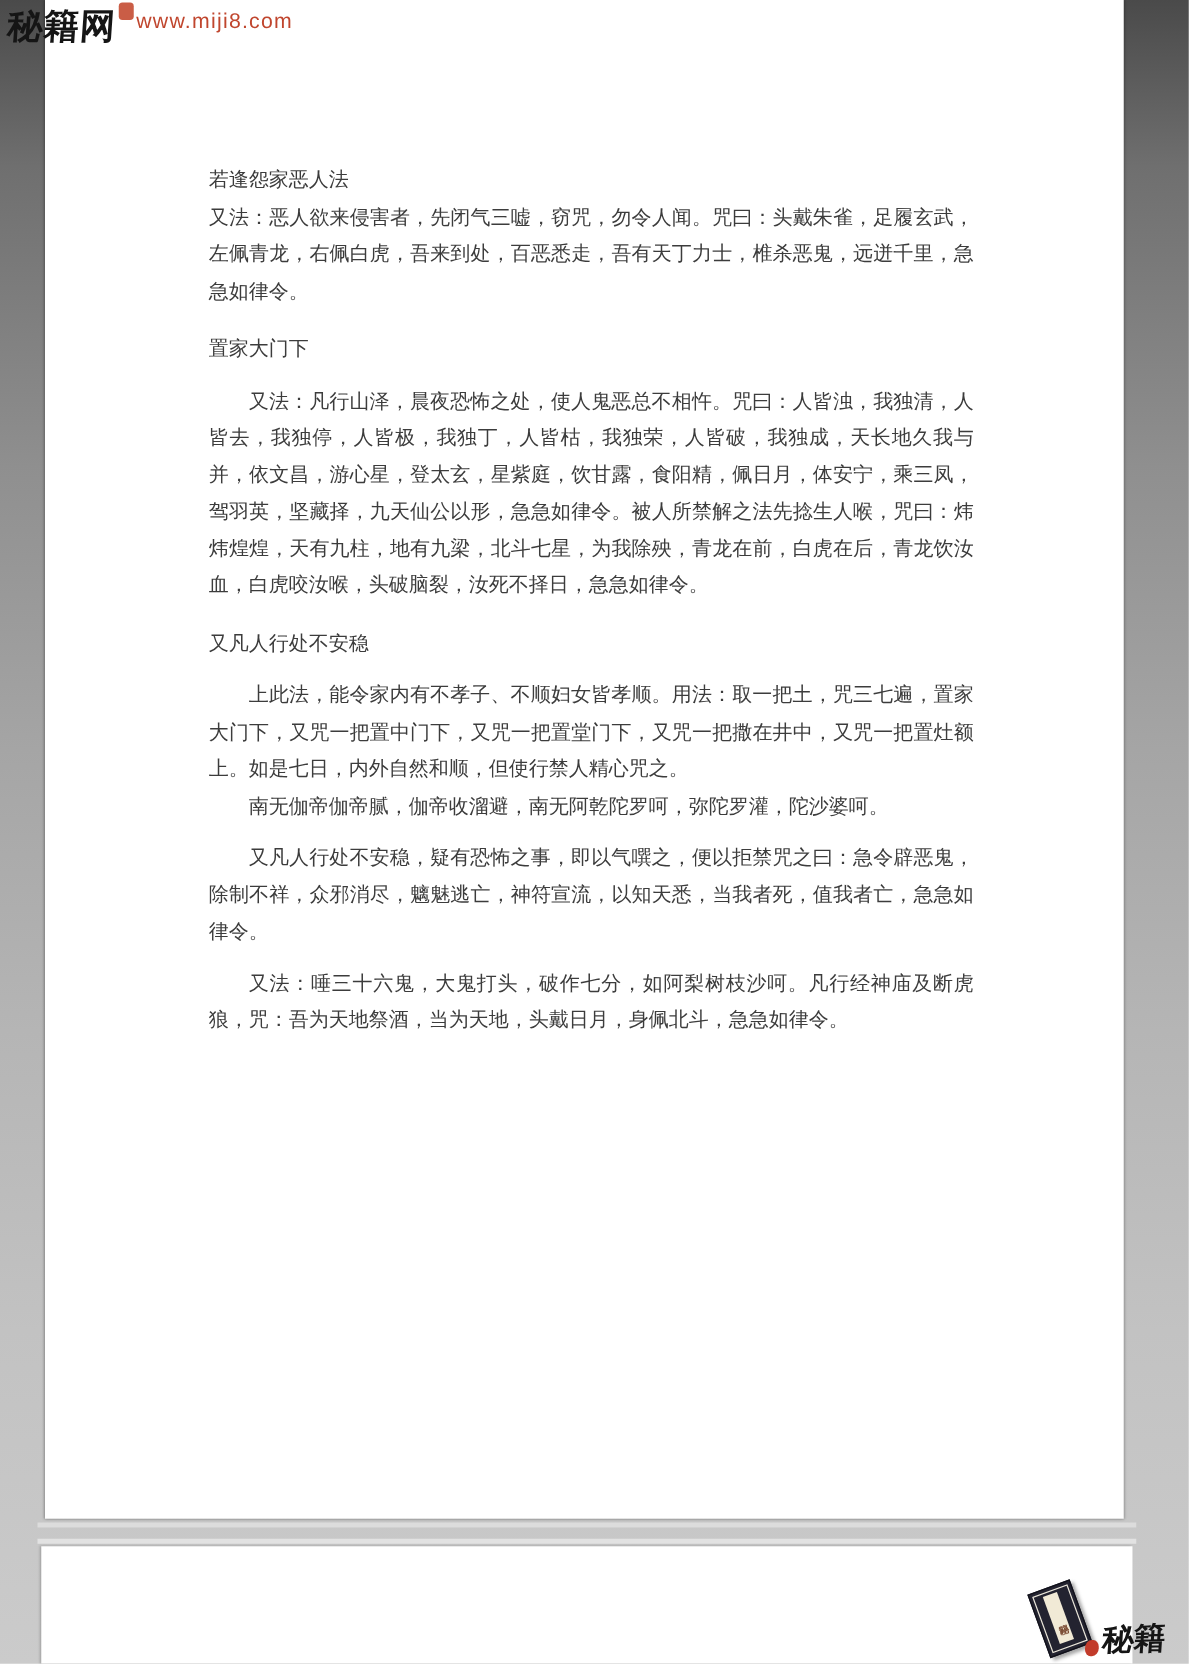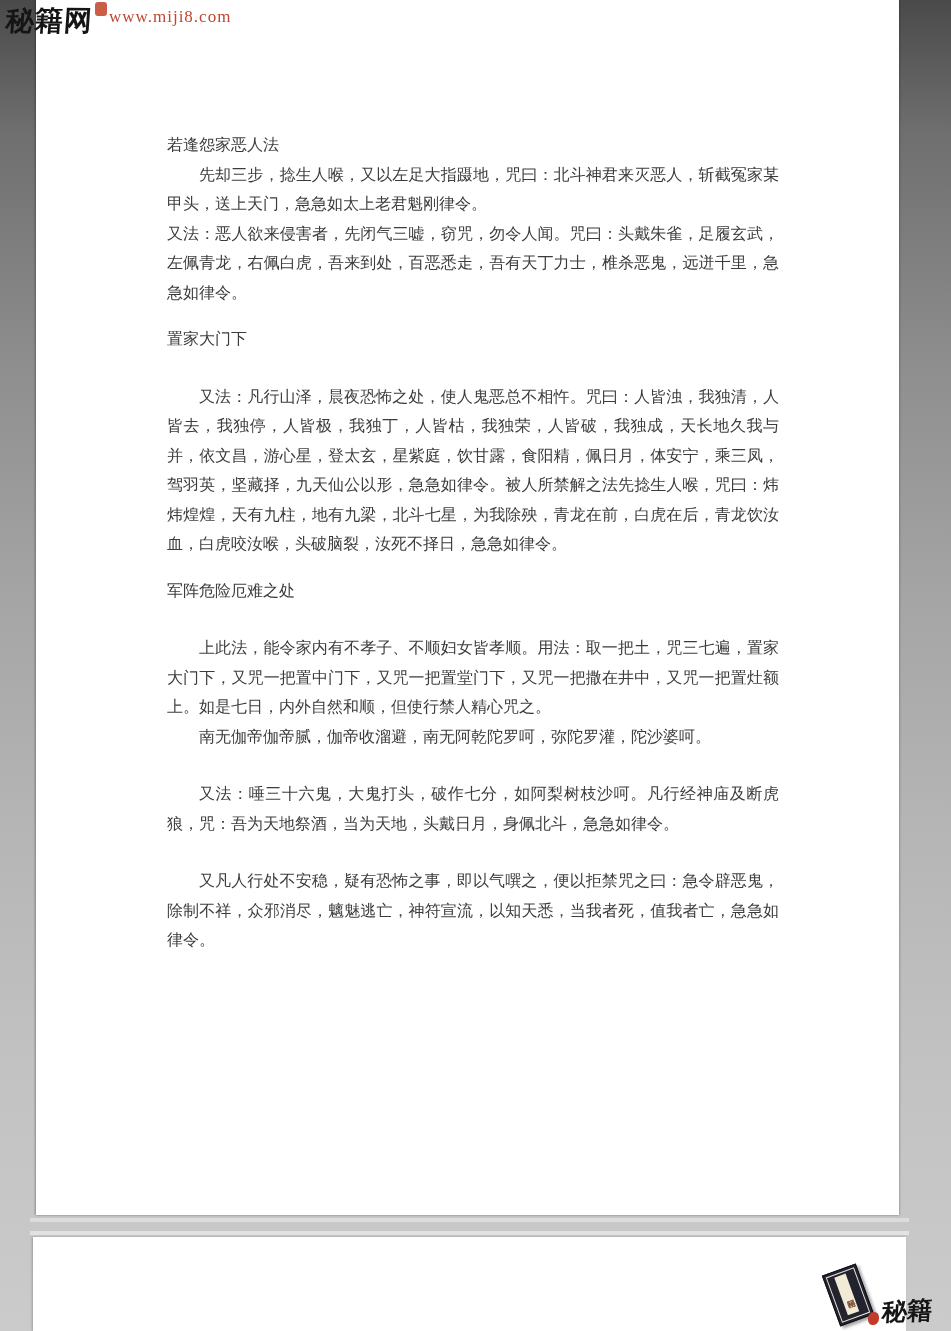--- a/index.html
+++ b/index.html
@@ -15,30 +15,30 @@
   #gap-line-1{top:1218px;height:4px;}
   #gap-line-2{top:1231px;height:4px;background:#e2e2e2;}
 
   
   #top-logo{position:absolute;left:6px;top:2px;height:40px;white-space:nowrap;z-index:5;}
   .brand-cn{font-weight:bold;color:#151515;font-size:28px;letter-spacing:1px;
     font-family:"Liberation Serif","DejaVu Serif",serif;display:inline-block;transform:skewX(-4deg);}
   #top-logo .seal{display:inline-block;width:12px;height:14px;background:#c44b32;border-radius:3px;
     vertical-align:top;margin:0 2px 0 2px;opacity:.9;}
   #top-logo .url{color:#c0462e;font-size:17px;letter-spacing:1px;vertical-align:8px;
-    font-family:Liberation Serif, serif;}
+    font-family:Liberation Sans, sans-serif;}
 
   
   #doc{position:absolute;left:167px;top:130px;width:612px;color:#3c3c3c;
     font-size:16px;line-height:29.5px;text-align:justify;}
   .sec-heading{margin:17px 0 0 0;text-align:left;}
   .sec-heading:first-child{margin-top:0;font-family:Liberation Serif, serif;}
   p.para{margin:0;}
   p.para.indent{text-indent:2em;}
-  p.para.gap{margin-top:28px;}
+  p.para.gap{margin-top:12px;}
 
   
   #bottom-logo{position:absolute;left:822px;top:1262px;width:129px;height:69px;z-index:6;}
   .book{position:absolute;left:8px;top:6px;width:34px;height:52px;background:#232330;
     border:1px solid #11111a;transform:rotate(-20deg);box-shadow:2px 3px 3px rgba(0,0,0,.35);}
   .book .inner-frame{position:absolute;left:2px;top:2px;right:2px;bottom:2px;border:1px solid #e8e4d8;}
   .book .label{position:absolute;left:10px;top:5px;width:12px;height:40px;background:#f1ead6;
     writing-mode:vertical-rl;text-orientation:upright;font-size:8px;line-height:12px;
     color:#7a4a32;text-align:center;overflow:hidden;}
   #bottom-logo .seal{position:absolute;left:46px;top:50px;width:11px;height:13px;
@@ -55,29 +55,28 @@
 <div class="gap-line" id="gap-line-2"></div>
 
 <div class="page" id="page-next"></div>
 
 <div id="top-logo">
   <span class="brand-cn">秘籍网</span><span class="seal"></span><span class="url">www.miji8.com</span>
 </div>
 
 <div id="doc">
     <div class="sec-heading">若逢怨家恶人法</div>
-    <p class="para indent">先却三步，捻生人喉，又以左足大指蹑地，咒曰：北斗神君来灭恶人，斩截冤家某甲头，送上天门，急急如太上老君魁刚律令。</p>
     <p class="para">又法：恶人欲来侵害者，先闭气三嘘，窃咒，勿令人闻。咒曰：头戴朱雀，足履玄武，左佩青龙，右佩白虎，吾来到处，百恶悉走，吾有天丁力士，椎杀恶鬼，远迸千里，急急如律令。</p>
     <div class="sec-heading">置家大门下</div>
     <p class="para indent gap">又法：凡行山泽，晨夜恐怖之处，使人鬼恶总不相忤。咒曰：人皆浊，我独清，人皆去，我独停，人皆极，我独丁，人皆枯，我独荣，人皆破，我独成，天长地久我与并，依文昌，游心星，登太玄，星紫庭，饮甘露，食阳精，佩日月，体安宁，乘三凤，驾羽英，坚藏择，九天仙公以形，急急如律令。被人所禁解之法先捻生人喉，咒曰：炜炜煌煌，天有九柱，地有九梁，北斗七星，为我除殃，青龙在前，白虎在后，青龙饮汝血，白虎咬汝喉，头破脑裂，汝死不择日，急急如律令。</p>
-    <div class="sec-heading">军阵危险厄难之处</div>
+    <div class="sec-heading">又凡人行处不安稳</div>
     <p class="para indent gap">上此法，能令家内有不孝子、不顺妇女皆孝顺。用法：取一把土，咒三七遍，置家大门下，又咒一把置中门下，又咒一把置堂门下，又咒一把撒在井中，又咒一把置灶额上。如是七日，内外自然和顺，但使行禁人精心咒之。</p>
     <p class="para indent">南无伽帝伽帝腻，伽帝收溜避，南无阿乾陀罗呵，弥陀罗灌，陀沙婆呵。</p>
+    <p class="para indent gap">又凡人行处不安稳，疑有恐怖之事，即以气噀之，便以拒禁咒之曰：急令辟恶鬼，除制不祥，众邪消尽，魑魅逃亡，神符宣流，以知天悉，当我者死，值我者亡，急急如律令。</p>
     <p class="para indent gap">又法：唾三十六鬼，大鬼打头，破作七分，如阿梨树枝沙呵。凡行经神庙及断虎狼，咒：吾为天地祭酒，当为天地，头戴日月，身佩北斗，急急如律令。</p>
-    <p class="para indent gap">又凡人行处不安稳，疑有恐怖之事，即以气噀之，便以拒禁咒之曰：急令辟恶鬼，除制不祥，众邪消尽，魑魅逃亡，神符宣流，以知天悉，当我者死，值我者亡，急急如律令。</p>
   </div>
 
 <div id="bottom-logo">
   <div class="book">
     <div class="inner-frame"></div>
     <div class="label">秘籍网</div>
   </div>
   <div class="seal"></div>
   <div class="brand-cn">秘籍网</div>
 </div>

